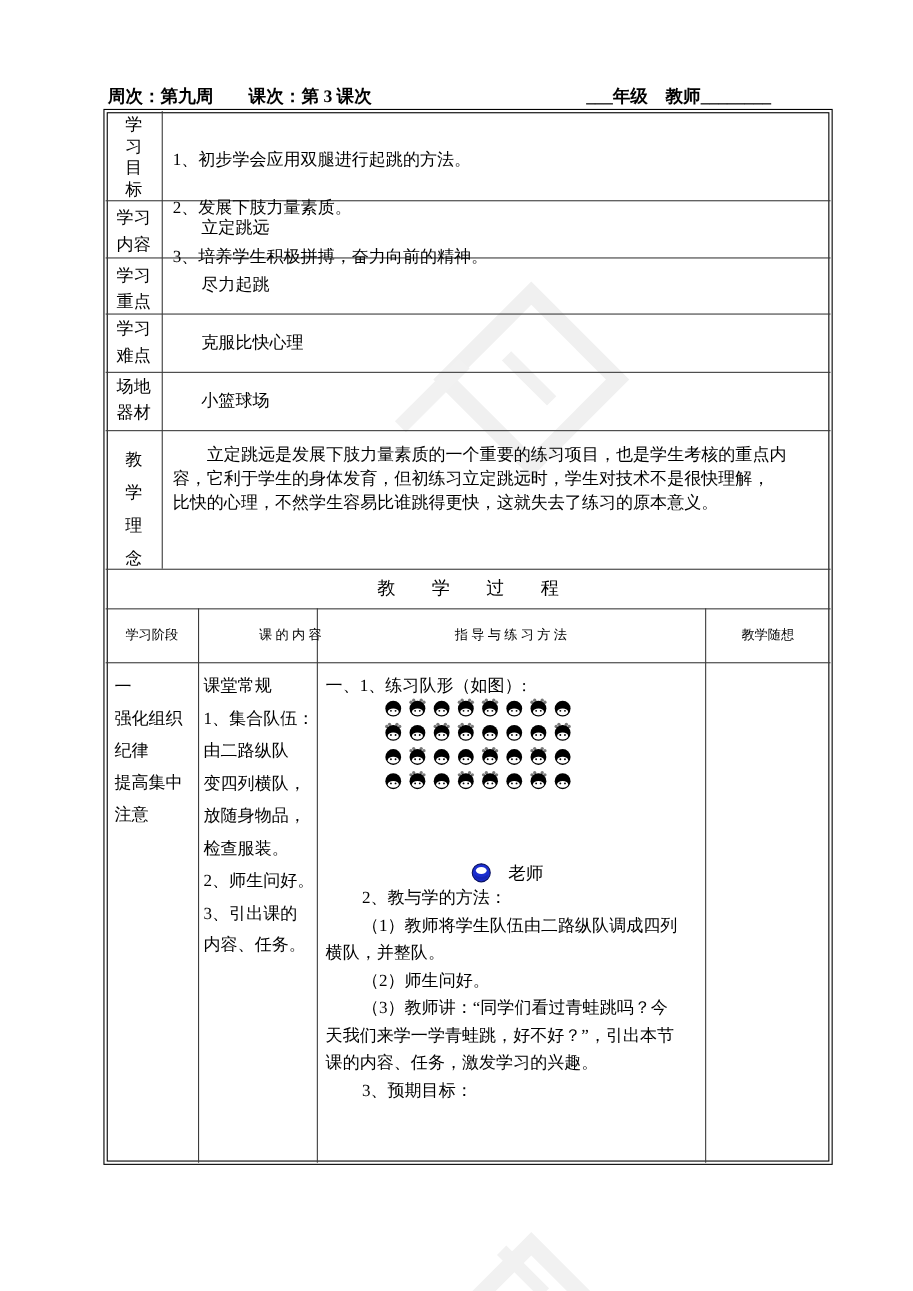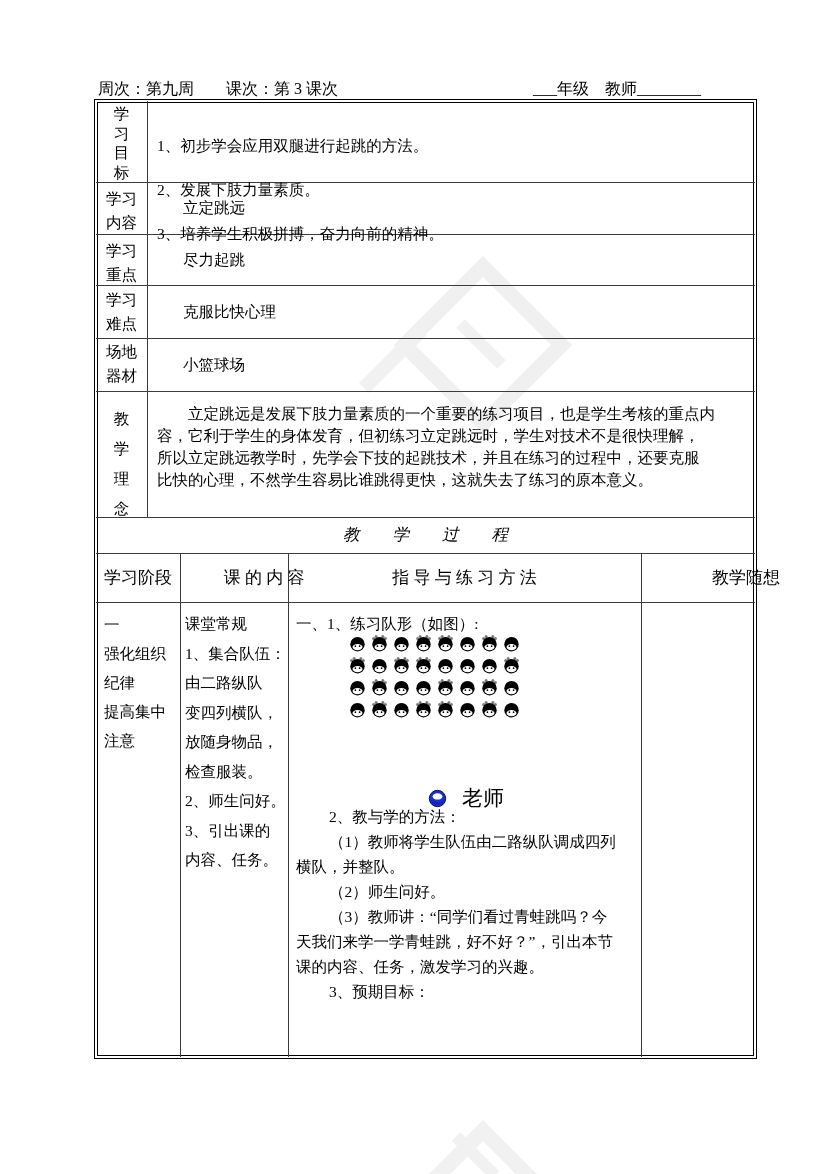--- a/index.html
+++ b/index.html
@@ -2,42 +2,42 @@
 <html><head>
 <meta charset="utf-8">
 <style>
   html,body{margin:0;padding:0;}
   body{
     width:830px;height:1174px;position:relative;background:#ffffff;
     font-family:"Liberation Serif","DejaVu Serif",serif;color:#000;
     overflow:hidden;
   }
   .abs{position:absolute;}
-  .hdr{font-weight:normal;font-size:16px;line-height:20px;white-space:nowrap;}
+  .hdr{font-weight:bold;font-size:16px;line-height:20px;white-space:nowrap;}
   .tbl{position:absolute;left:96px;top:101px;width:659px;height:956px;}
   .frame{position:absolute;inset:-2px;border:4px double #000;pointer-events:none;}
   .hl{position:absolute;left:0;right:0;height:1px;background:#3c3c3c;}
   .vl{position:absolute;width:1px;background:#3c3c3c;}
   .cell{position:absolute;font-size:15.5px;line-height:22px;white-space:nowrap;}
   .lbl{left:0;width:51px;text-align:center;white-space:normal;}
   .hcell{display:flex;align-items:center;justify-content:center;
-         font-size:17px;position:absolute;top:452px;height:49px;white-space:nowrap;}
+         font-size:12px;position:absolute;top:452px;height:49px;white-space:nowrap;}
   .banner{position:absolute;left:0;width:659px;top:423px;text-align:center;
-          font-size:16.5px;white-space:pre;font-style:italic;}
+          font-size:16.5px;white-space:pre;}
   .list{position:absolute;font-size:15.5px;white-space:nowrap;}
   .stage-list div{line-height:29px;}
   .course-list div{line-height:29.5px;}
   .method-list div{line-height:25px;}
   .method-list .ind{padding-left:33px;}
   .concept div{line-height:22px;}
   .goal div{line-height:22px;margin-top:22px;}
   .f-row{display:flex;gap:5px;margin-bottom:4px;height:18px;}
   .student{width:17px;height:18px;display:inline-block;}
-  .teacher-row{position:absolute;left:332px;top:683px;display:flex;align-items:center;gap:15px;
-               font-size:21px;}
+  .teacher-row{position:absolute;left:332px;top:683px;display:flex;align-items:flex-start;gap:15px;
+               font-size:16px;}
   .wm{position:absolute;z-index:0;}
   .content{position:relative;z-index:1;}
 </style>
 </head>
 <body>
 
 <div class="wm" style="left:420px;top:282px;width:96px;height:96px;border:15px solid #f0f0f0;transform:rotate(45deg);"></div>
 <div class="wm" style="left:352px;top:352px;width:82px;height:14px;background:#f1f1f1;transform:rotate(-45deg);"></div>
 <div class="wm" style="left:452px;top:338px;width:58px;height:12px;background:#f1f1f1;transform:rotate(45deg);"></div>
 <div class="wm" style="left:418px;top:1147px;width:100px;height:100px;border:15px solid #f1f1f1;transform:rotate(45deg);"></div>
@@ -99,30 +99,29 @@
         <div>2、发展下肢力量素质。</div>
         <div>3、培养学生积极拼搏，奋力向前的精神。</div>
       </div>
     <div class="cell" style="left:87px;top:96px;font-family:Liberation Serif, serif;">立定跳远</div>
     <div class="cell" style="left:87px;top:148px;text-align:right;">尽力起跳</div>
     <div class="cell" style="left:87px;top:200px;">克服比快心理</div>
     <div class="cell" style="left:87px;top:253px;">小篮球场</div>
     <div class="cell concept" style="left:61px;top:302px;width:588px;">
         <div>　　立定跳远是发展下肢力量素质的一个重要的练习项目，也是学生考核的重点内</div>
         <div>容，它利于学生的身体发育，但初练习立定跳远时，学生对技术不是很快理解，</div>
-        <div>所以立定跳远教学时，先学会下技的起跳技术，并且在练习的过程中，还要克服</div>
         <div>比快的心理，不然学生容易比谁跳得更快，这就失去了练习的原本意义。</div>
       </div>
 
     <div class="banner">教　　学　　过　　程</div>
 
     <div class="hcell" style="left:0;width:84px;">学习阶段</div>
     <div class="hcell" style="left:84px;width:108px;padding-left:30px;">课 的 内 容</div>
     <div class="hcell" style="left:192px;width:353px;">指 导 与 练 习 方 法</div>
-    <div class="hcell" style="left:545px;width:114px;margin-left:48px;">教学随想</div>
+    <div class="hcell" style="left:545px;width:114px;">教学随想</div>
 
     <div class="list stage-list" style="left:8px;top:509px;">
         <div>一</div>
         <div>强化组织</div>
         <div>纪律</div>
         <div>提高集中</div>
         <div>注意</div>
       </div>
 
     <div class="list course-list" style="left:89px;top:508px;">

